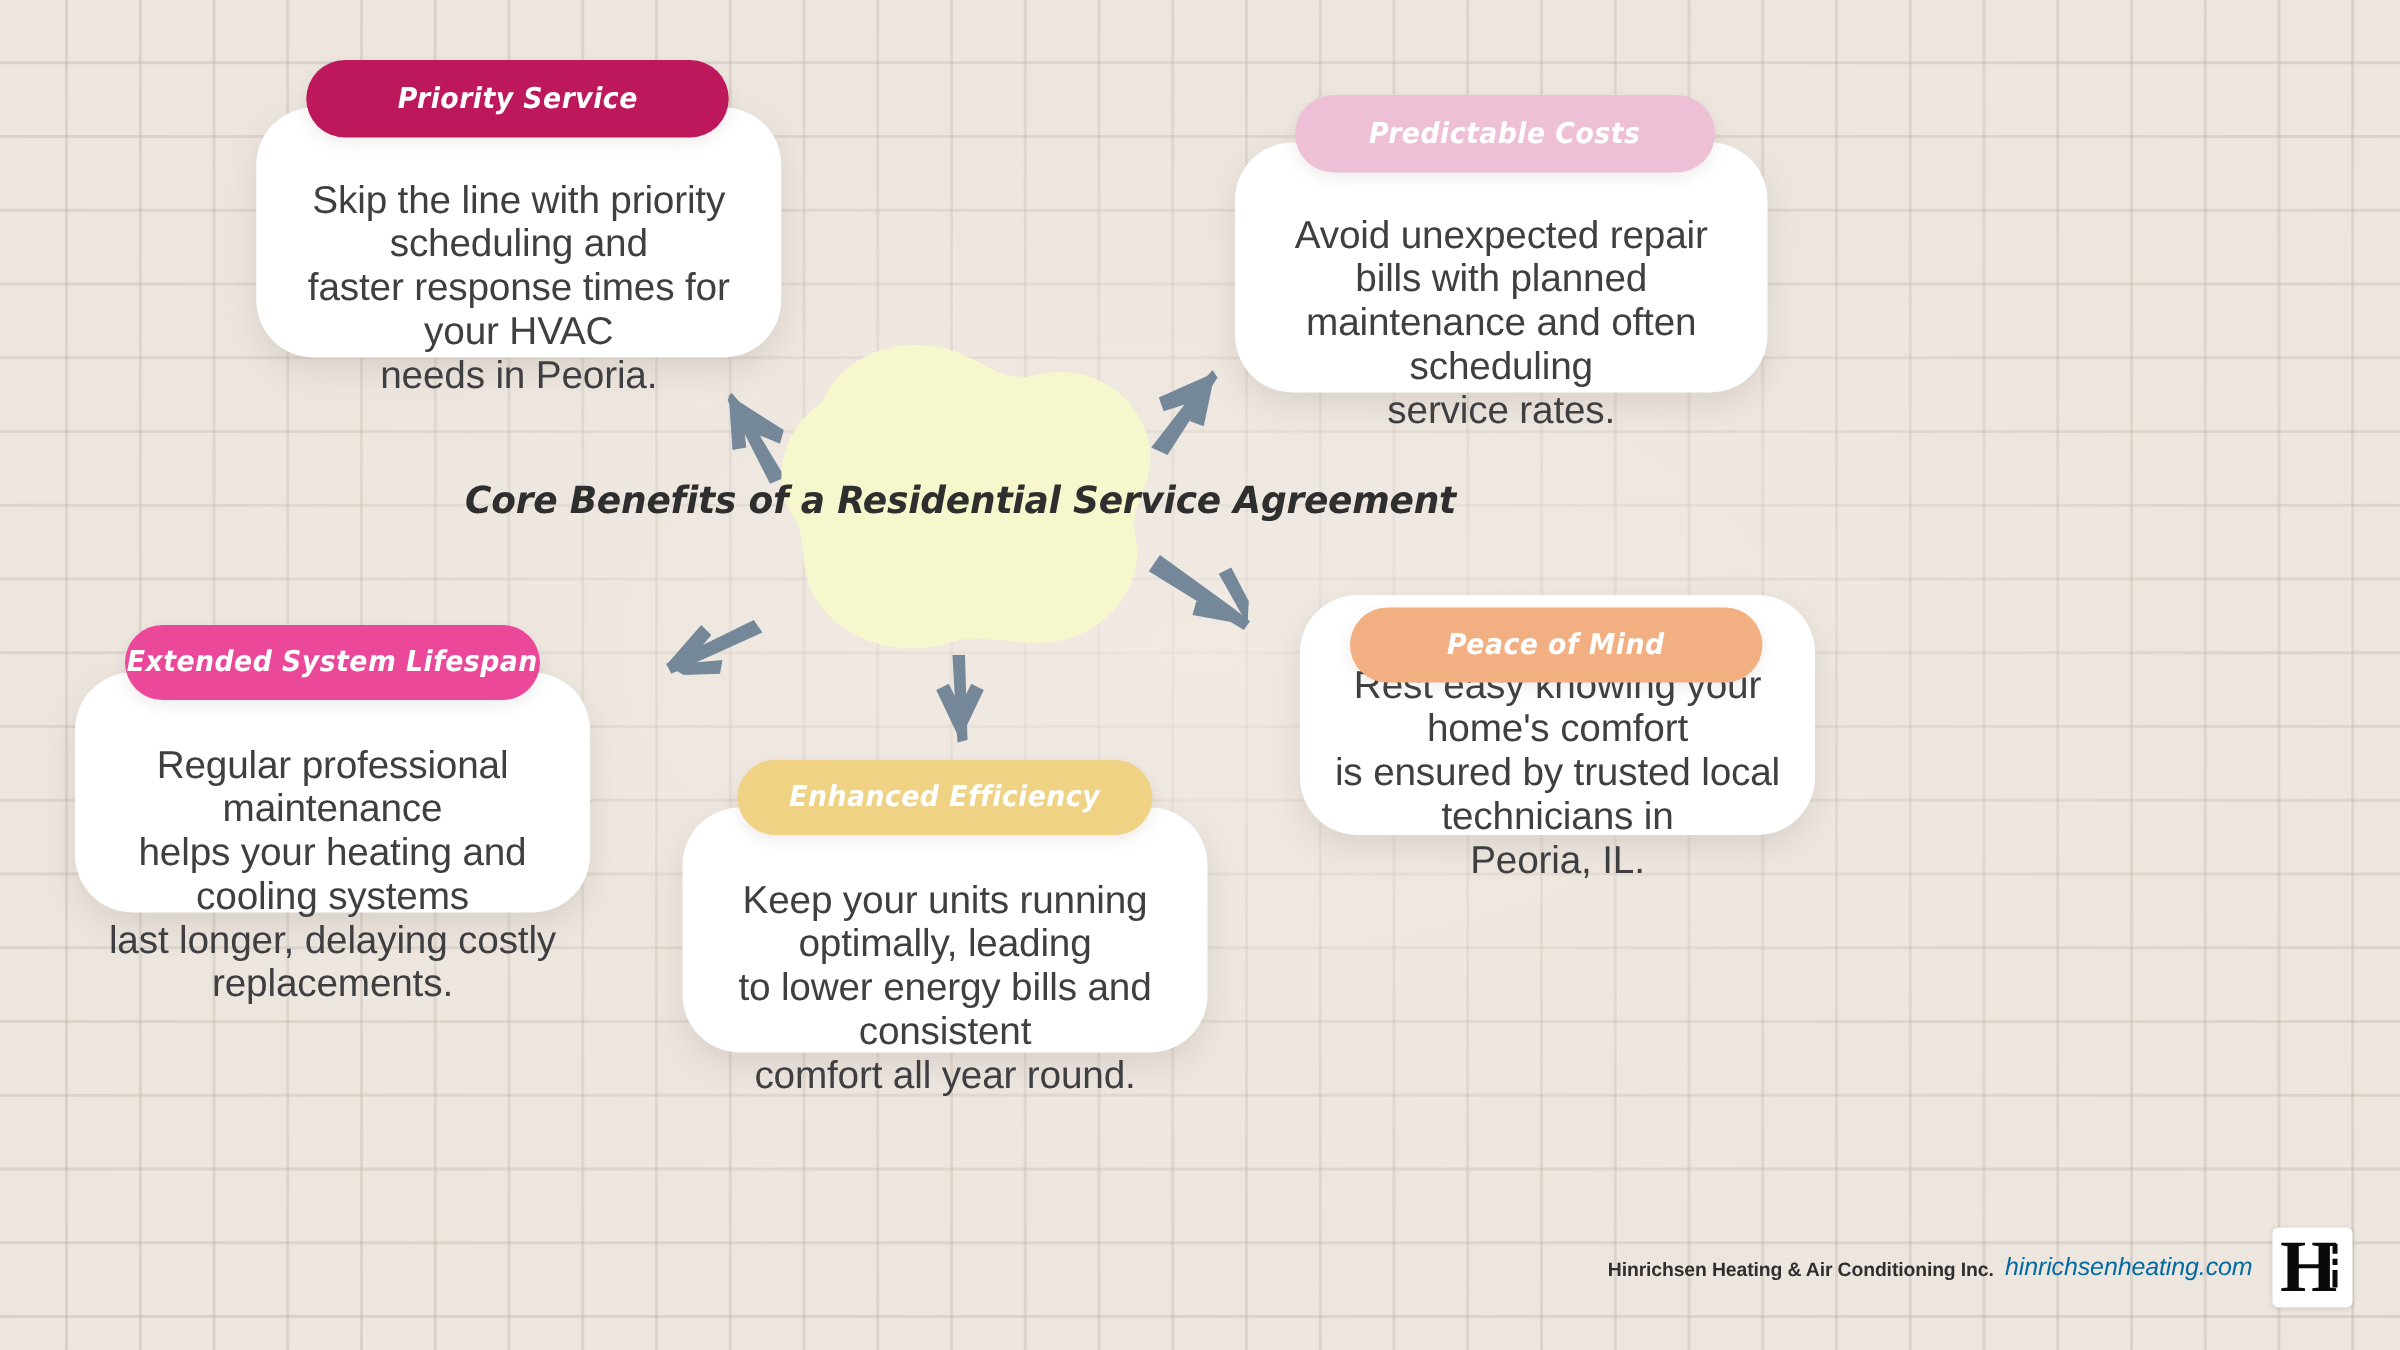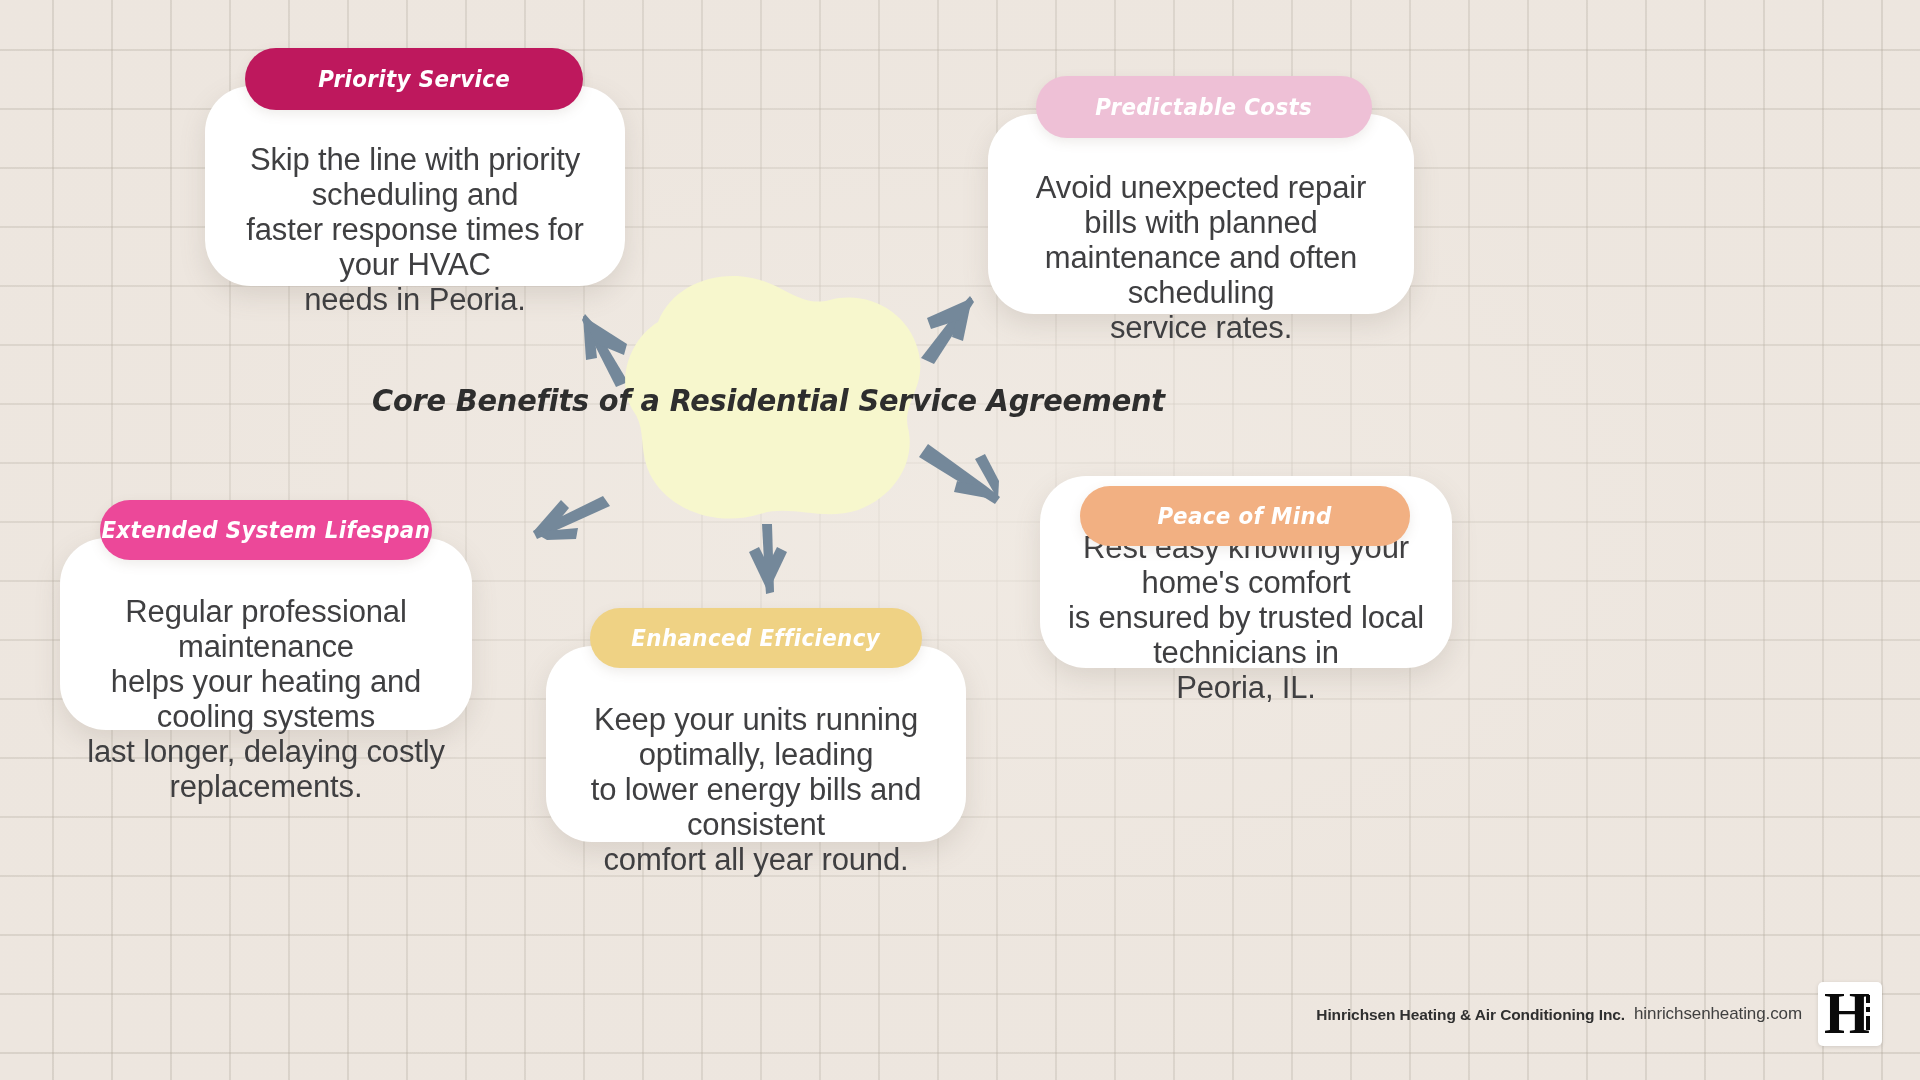--- a/index.html
+++ b/index.html
@@ -162,23 +162,24 @@
   }
   #footer-company {
     font-family: "Liberation Sans", sans-serif;
     font-weight: bold;
     font-size: 15.5px;
     color: #2F2F2F;
     letter-spacing: -0.1px;
   }
   #footer-website {
     font-family: "Liberation Sans", sans-serif;
-    font-size: 17px;
-    color: #404040;
+    font-size: 20px;
+    color: #0369a1;
     letter-spacing: -0.1px;
+    font-style: italic;
   }
   #footer-logo {
     width: 64px;
     height: 64px;
     background: #FFFFFF;
     border-radius: 5px;
     position: relative;
     display: flex;
     align-items: center;
     justify-content: center;

